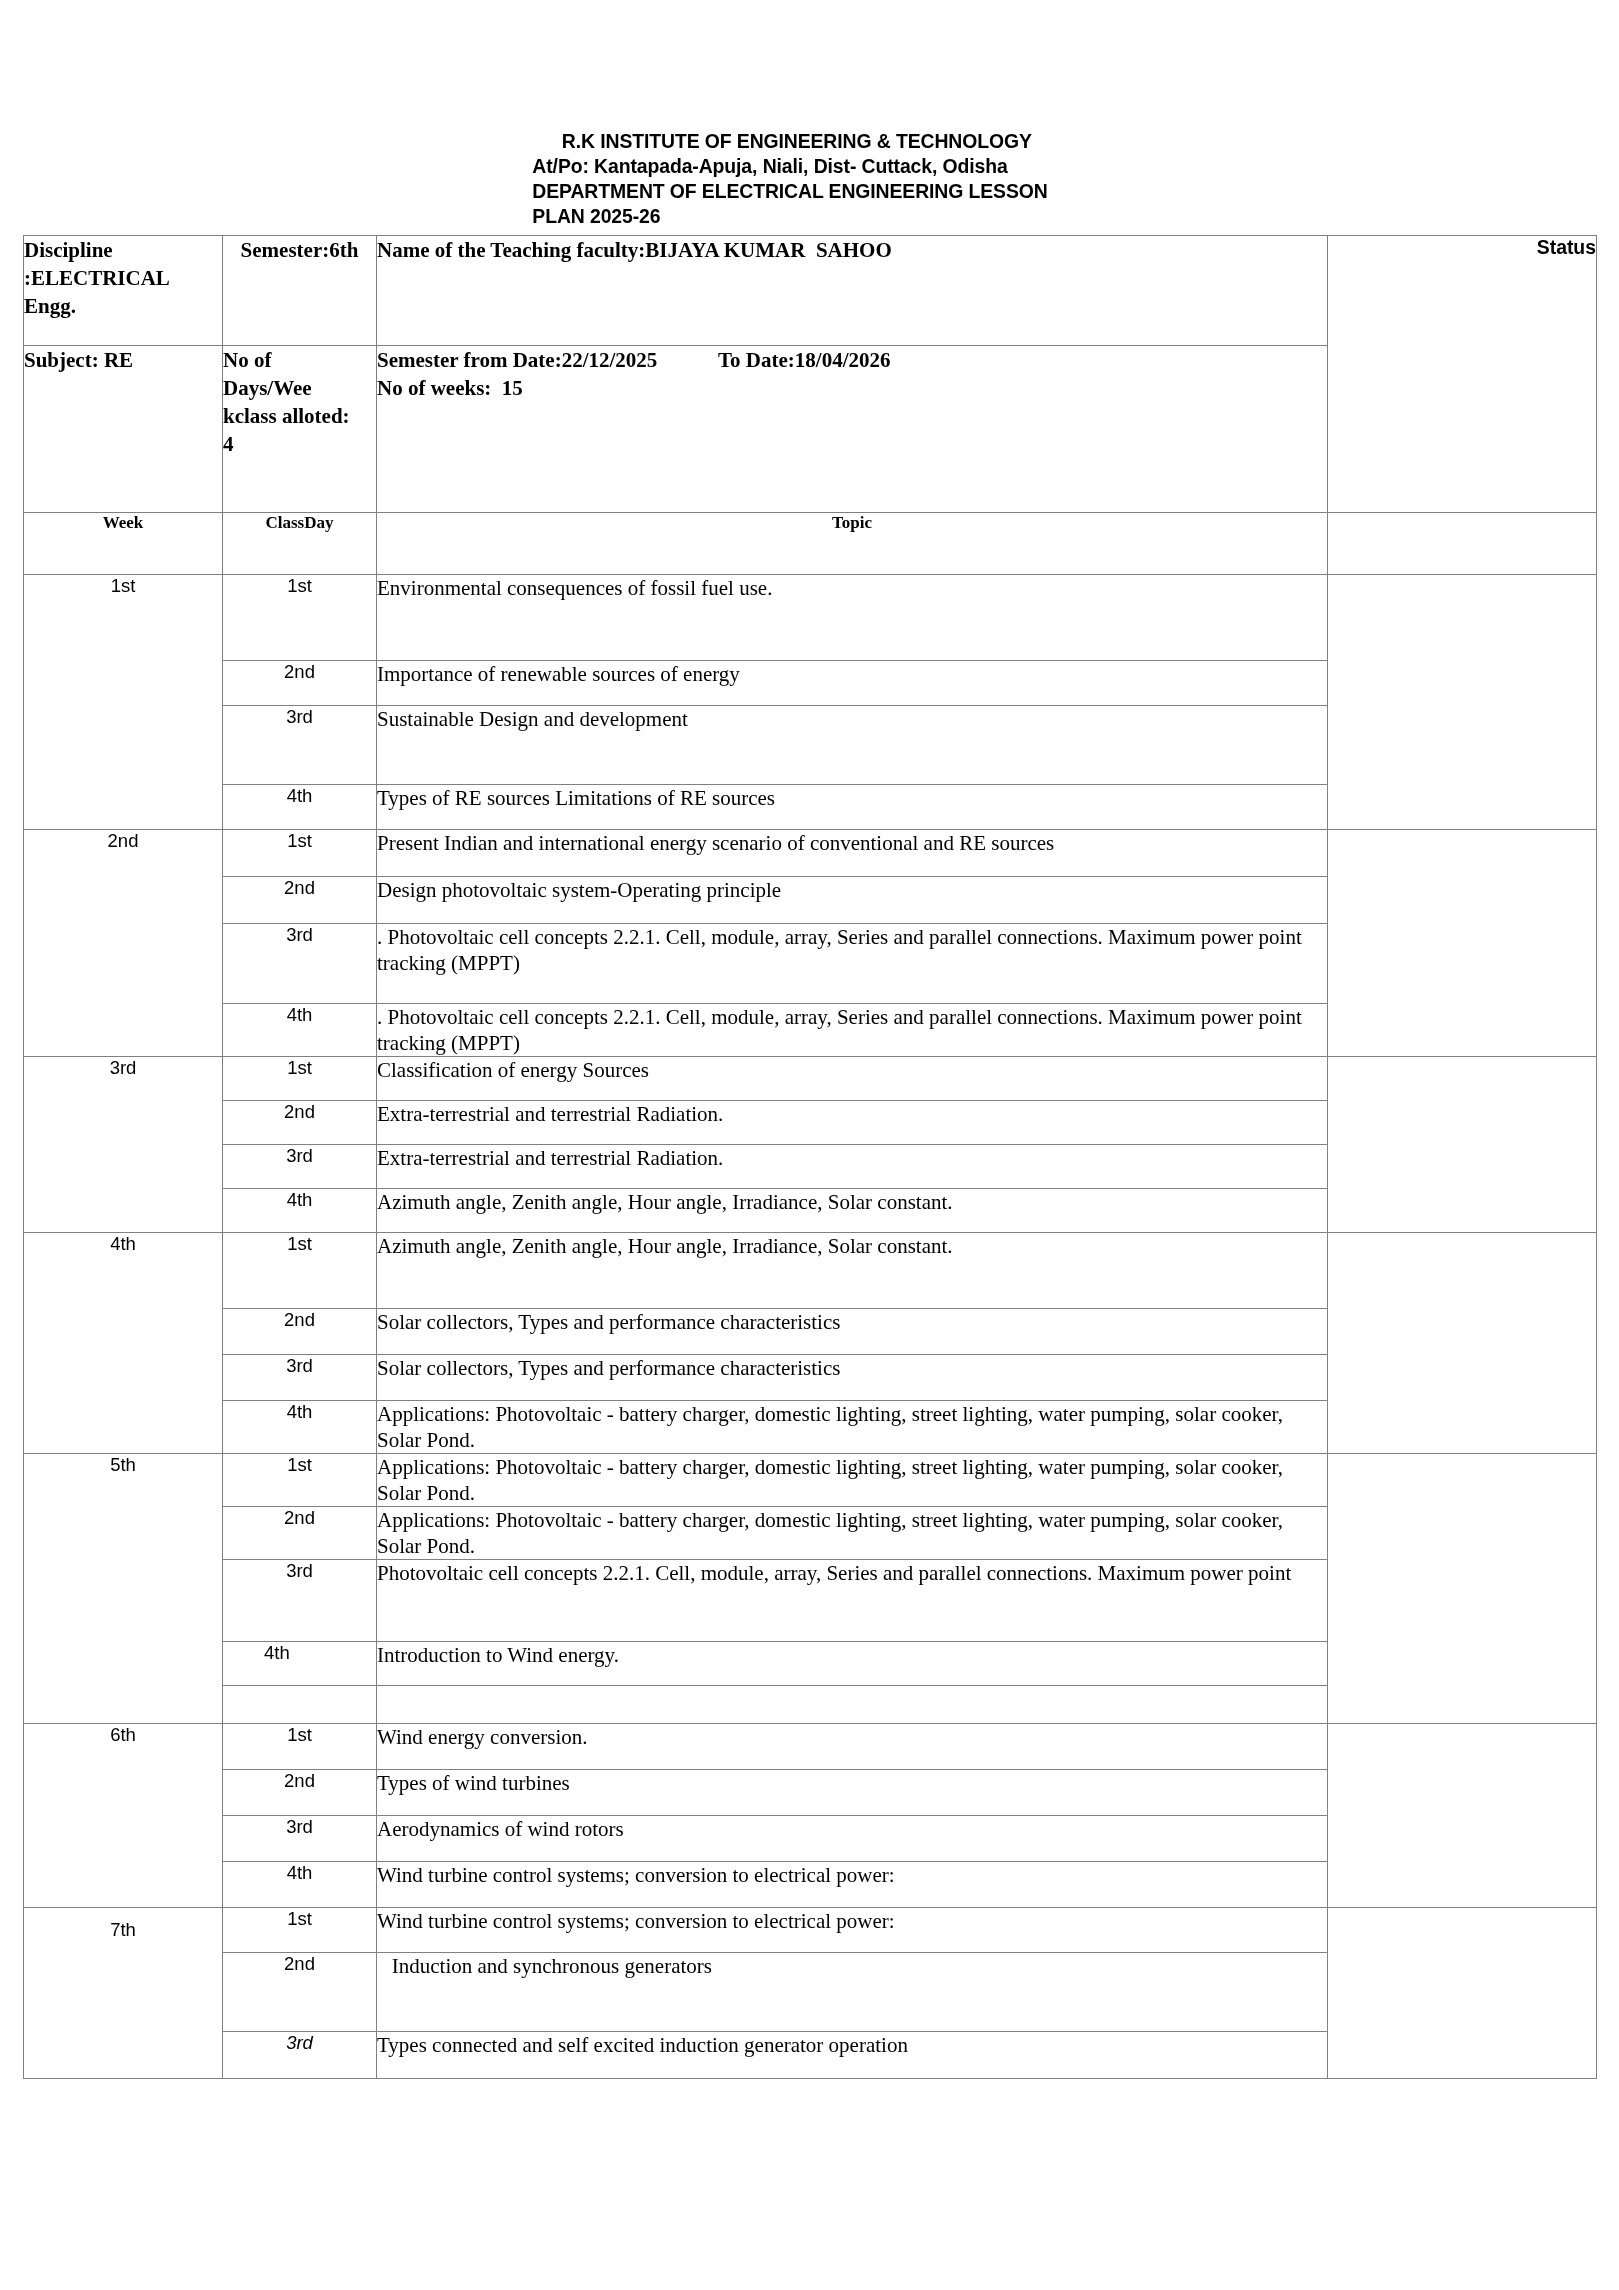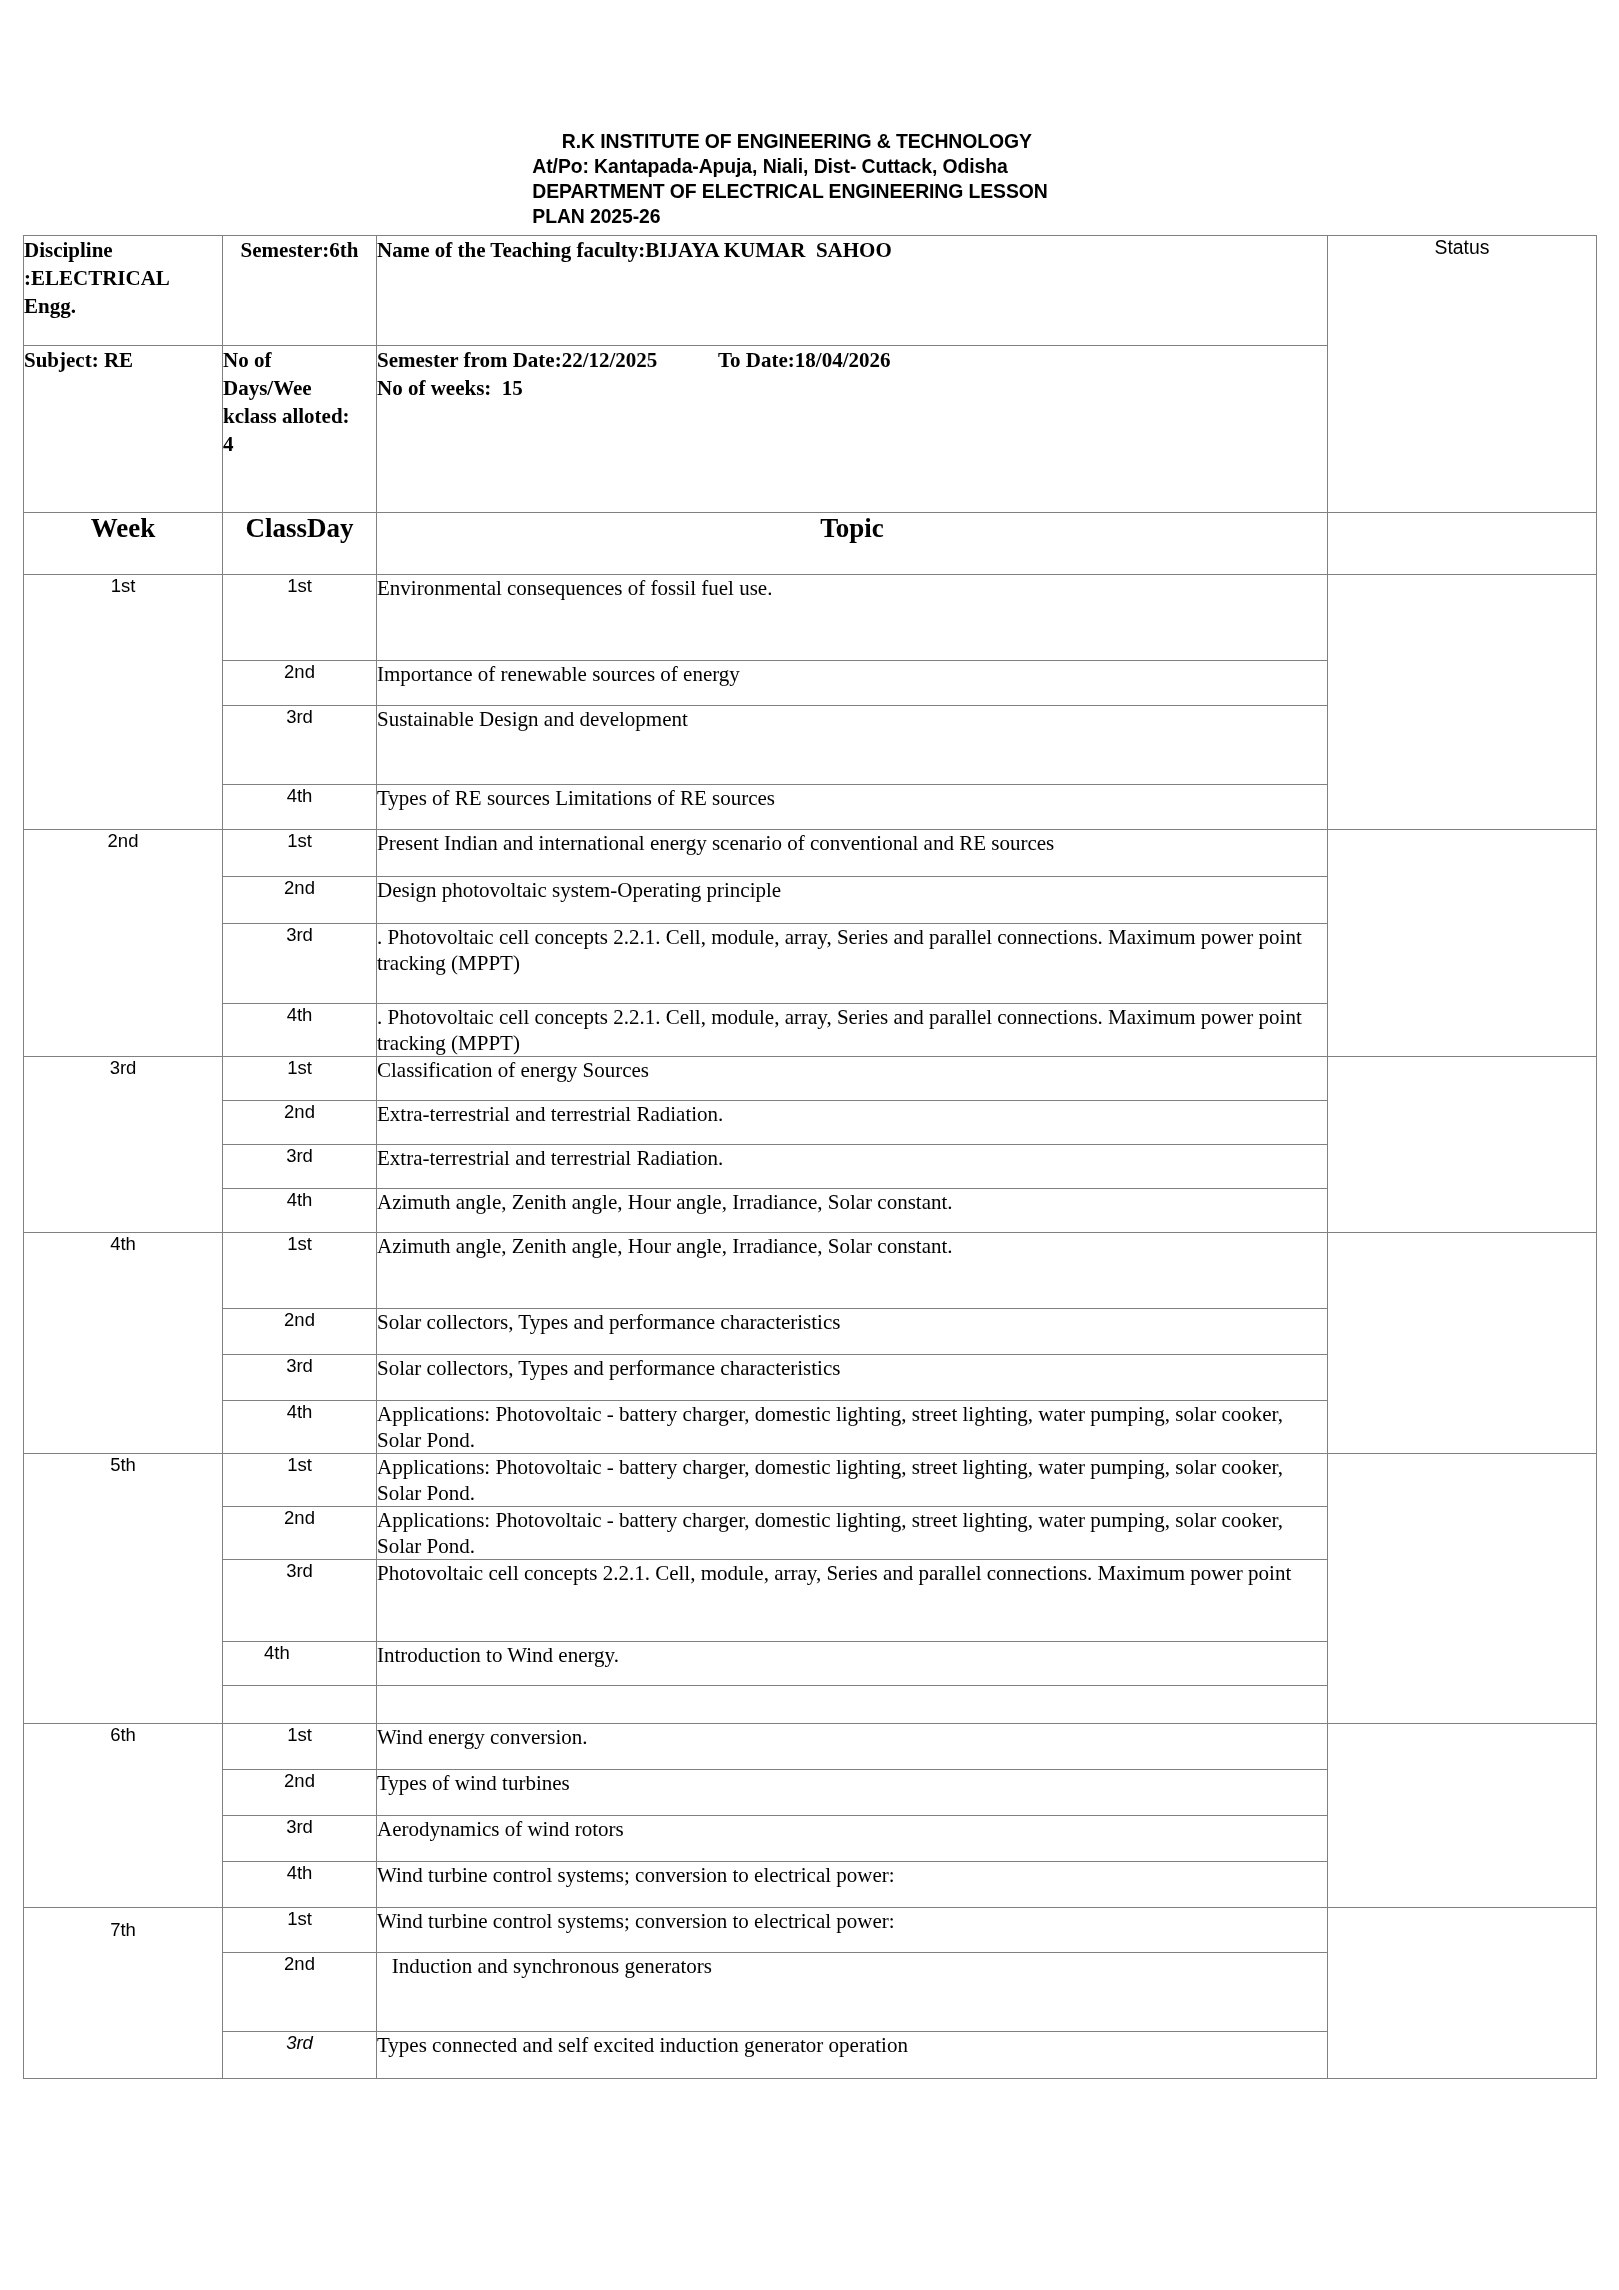--- a/index.html
+++ b/index.html
@@ -80,32 +80,32 @@
   .semester-head { text-align: center; }
 
   .sem-dates {
     display: flex;
     white-space: pre;
   }
   .sem-dates .from { width: 341px; }
 
   .status-cell {
     font-family: "Liberation Sans", sans-serif;
-    font-weight: normal;
+    font-weight: bold;
     font-size: 19.4px;
-    text-align: center;
+    text-align: right;
     vertical-align: middle;
   }
 
   
   .colhead {
     height: 61px;
     font-family: "Liberation Serif", serif;
     font-weight: bold;
-    font-size: 27px;
+    font-size: 17px;
     text-align: center;
     padding-top: 11px;
   }
   .colhead-topic { }
 
   
   .day-cell {
     font-family: "Liberation Sans", sans-serif;
     font-size: 18.5px;
     text-align: center;

